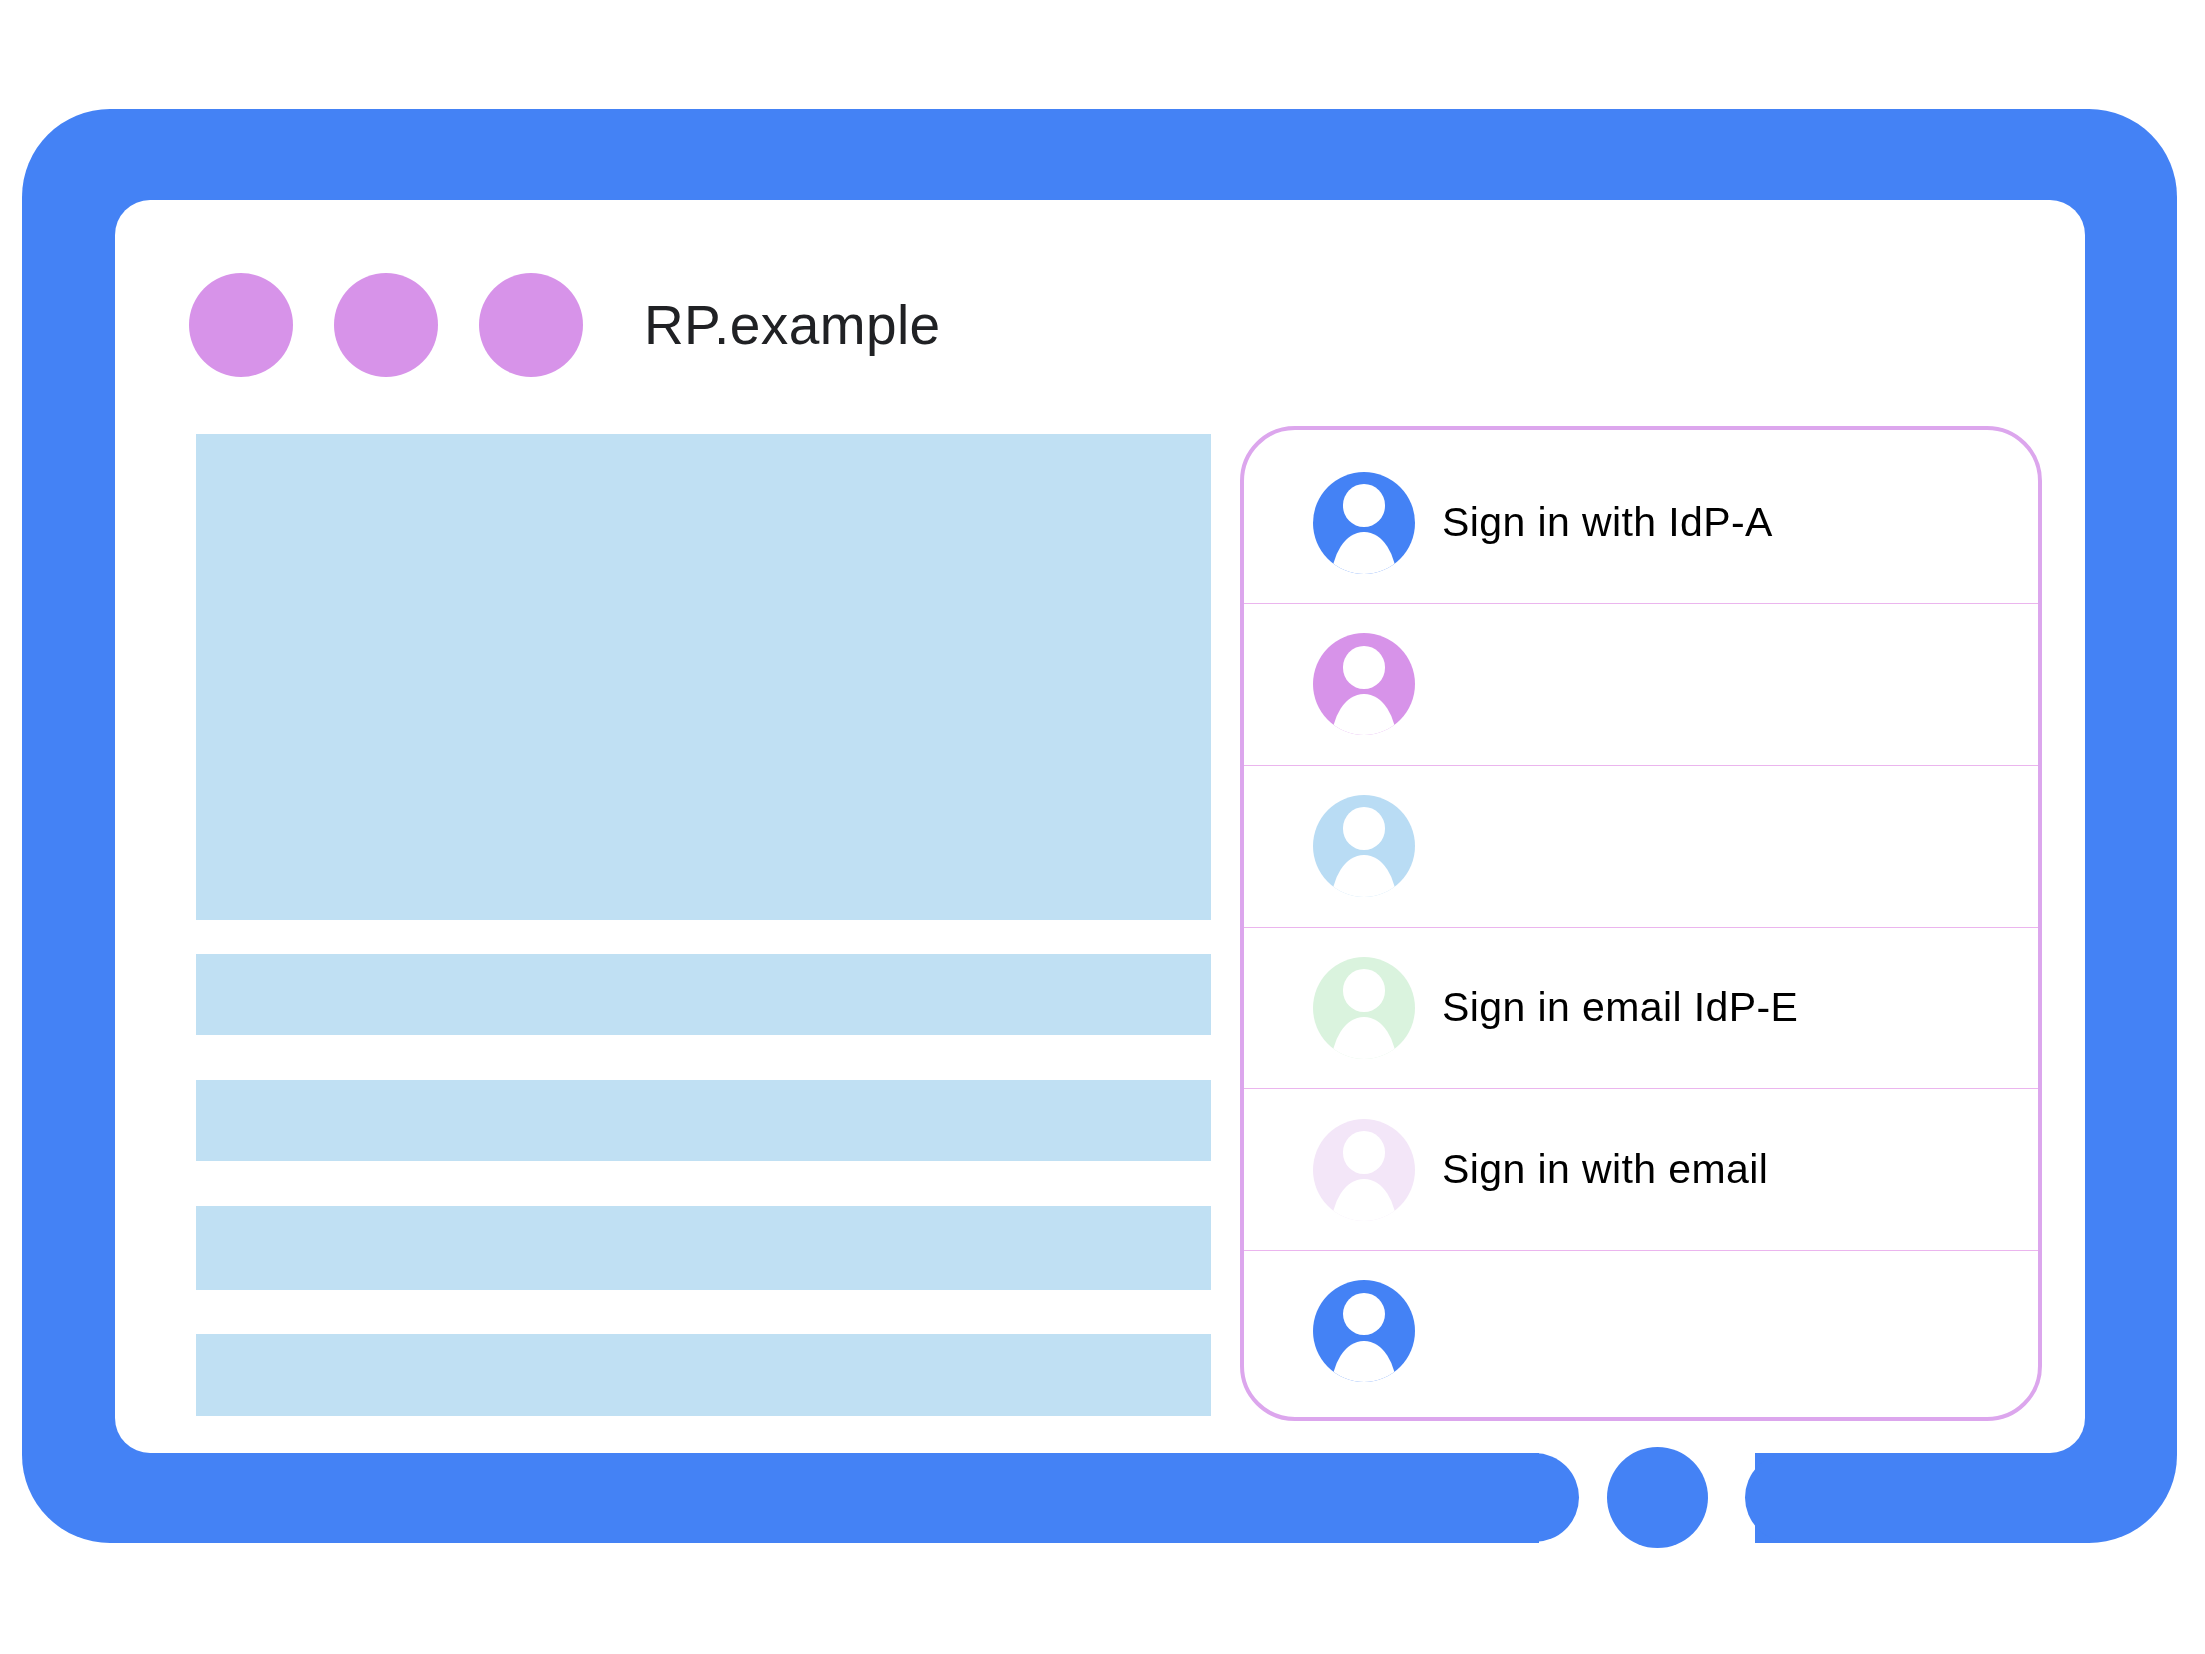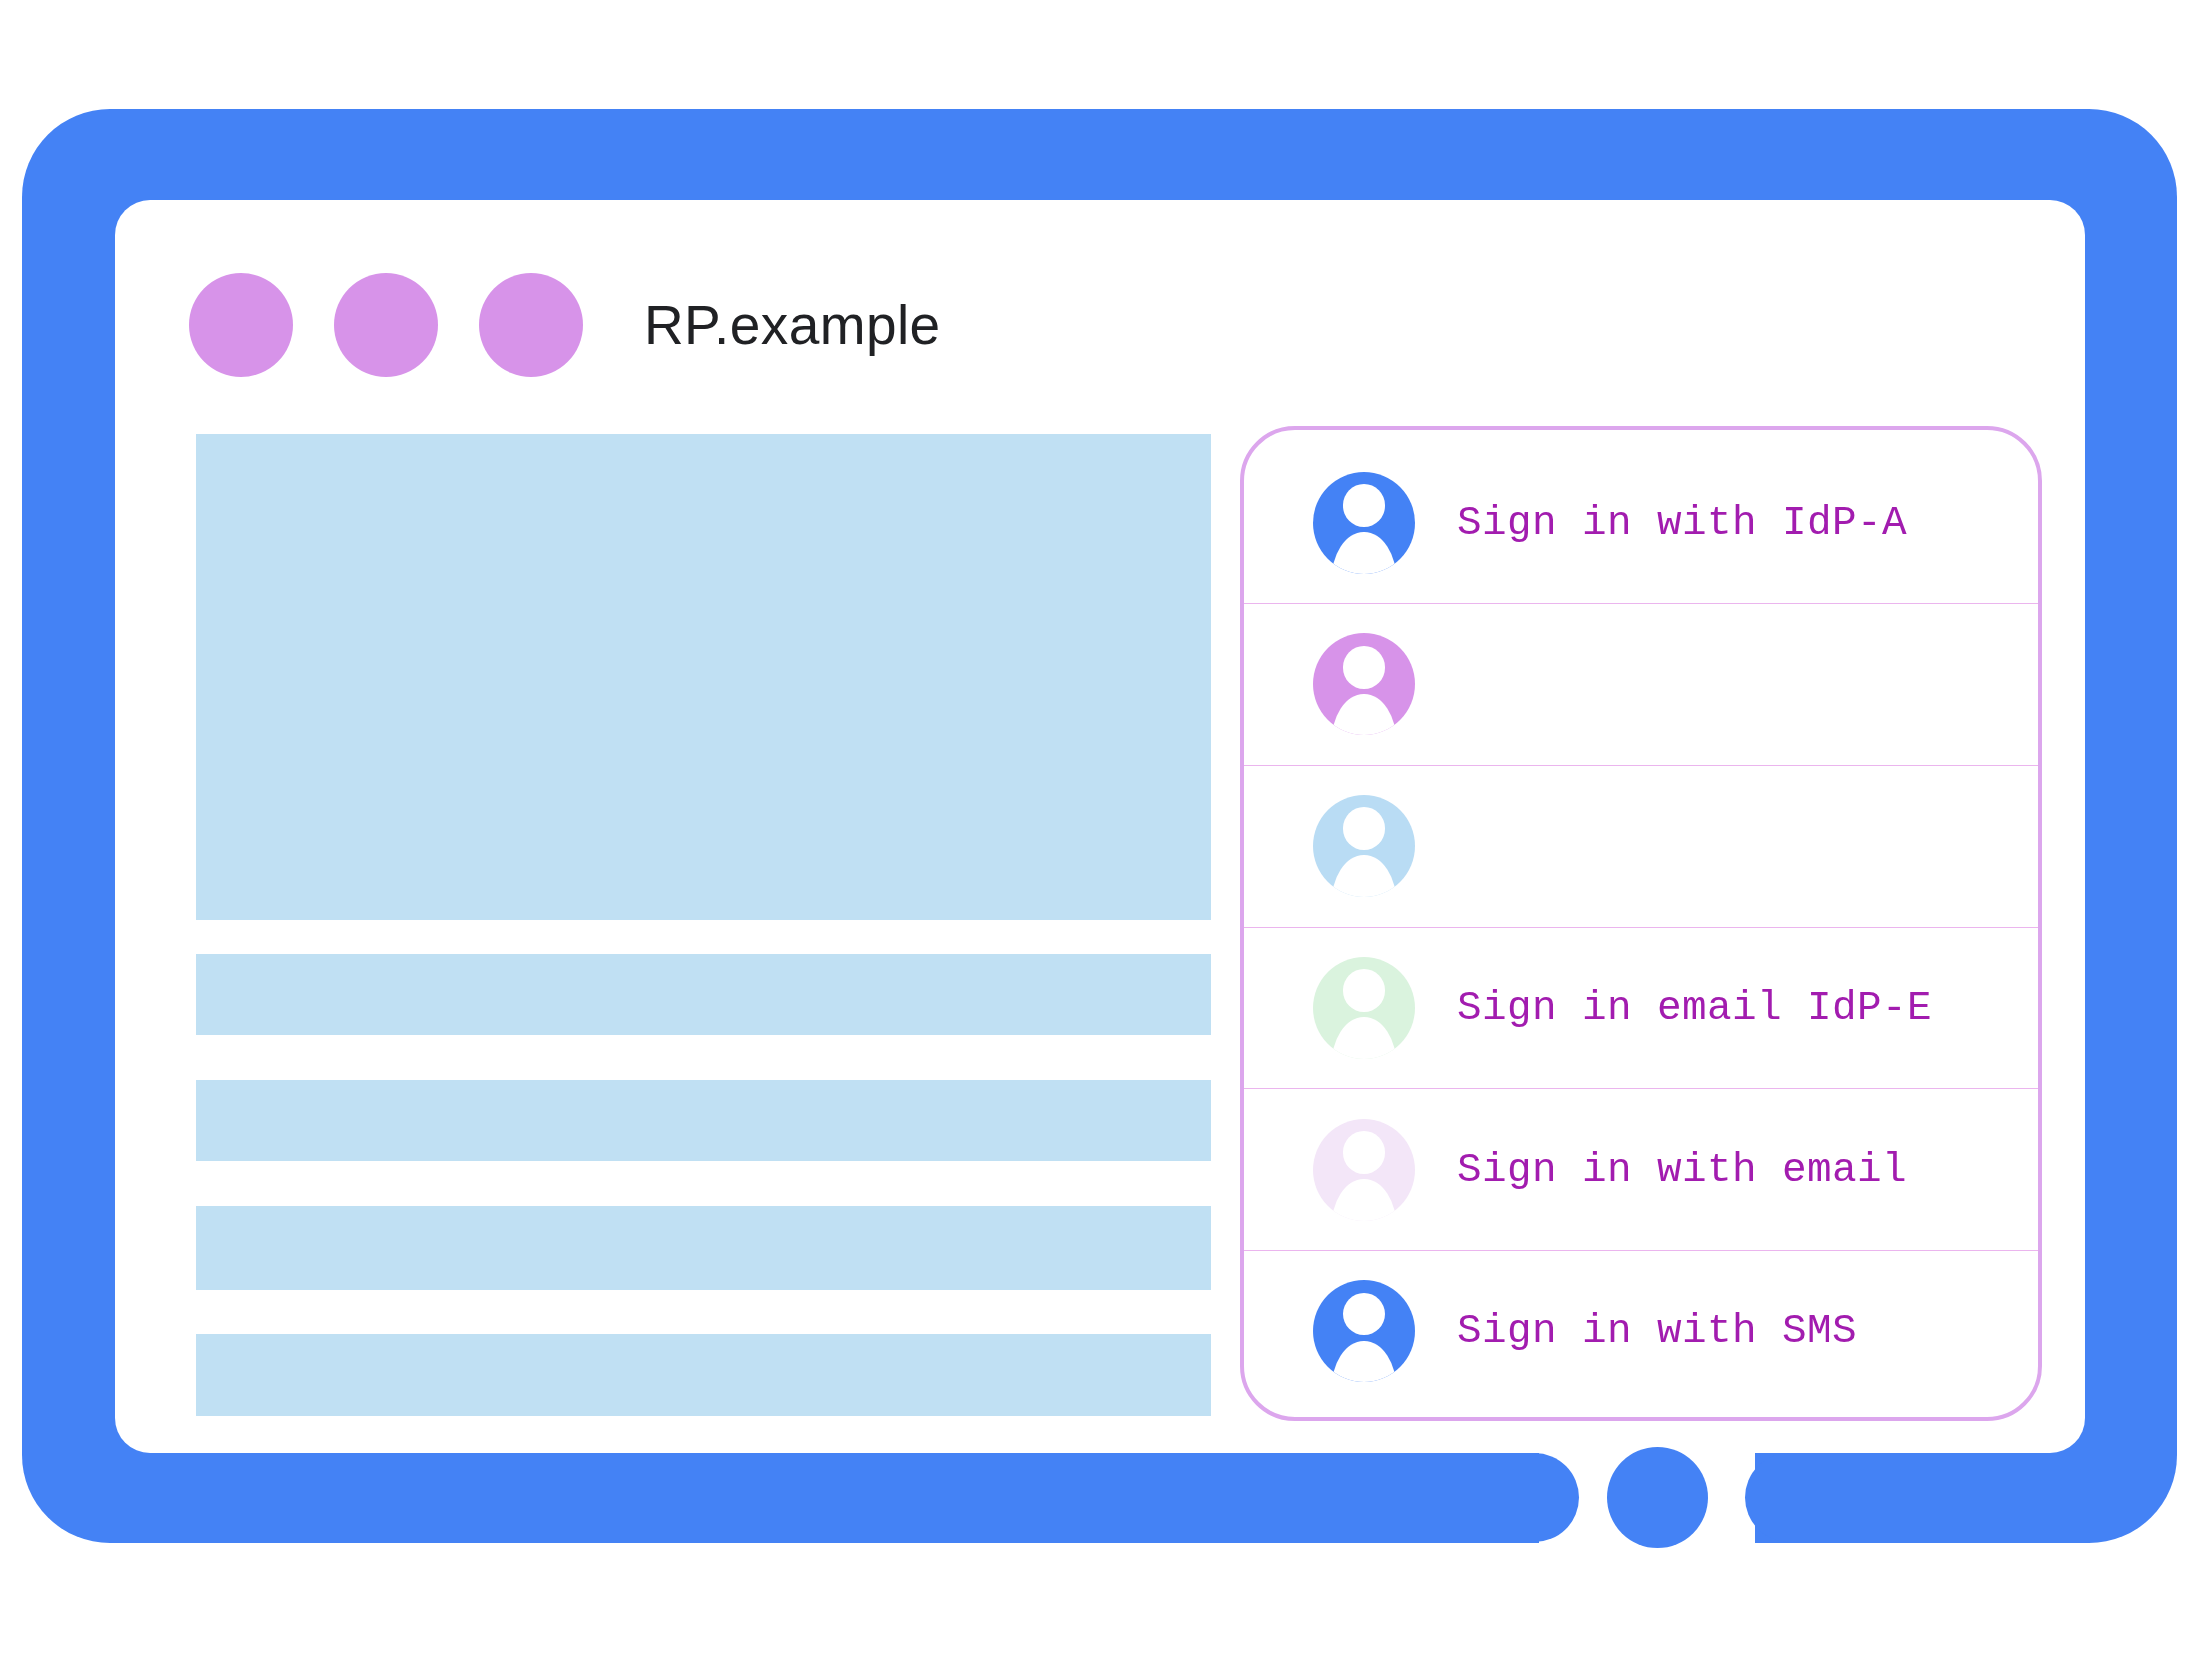--- a/index.html
+++ b/index.html
@@ -48,22 +48,22 @@
   }
   .avatar .head{
     position:absolute;left:29%;top:12%;width:42%;height:42%;
     background:#ffffff;border-radius:50%;
   }
   .avatar .shoulders{
     position:absolute;left:18%;top:59%;width:64%;height:55%;
     background:#ffffff;border-radius:50% 50% 0 0 / 90% 90% 0 0;
   }
   .signin-label{
-    margin-left:42px;font-size:41px;font-weight:500;color:#a21caf;
-    letter-spacing:0.4px;white-space:nowrap;font-family:Liberation Mono, monospace;
+    margin-left:27px;font-size:41px;font-weight:500;color:#000000;
+    letter-spacing:0.4px;white-space:nowrap;
   }
 </style>
 </head>
 <body>
 
 <div class="abs frame-ring" style="background: rgb(68, 130, 245);"></div>
 <div class="abs screen" style="background: rgb(255, 255, 255);"></div>
 <div class="abs band-gap-cover"></div>
 <div class="abs band-cap-left" style="background: rgb(68, 130, 245);"></div>
 <div class="abs band-cap-right" style="background: rgb(68, 130, 245);"></div>
@@ -123,17 +123,16 @@
         <span class="shoulders"></span>
     </span>
     <span class="signin-label">Sign in with email</span>
   </div>
 
   <div class="signin-row">
     <span class="avatar" style="background: rgb(68, 130, 245);">
       <span class="head"></span>
         <span class="shoulders"></span>
     </span>
-    <span class="signin-label">Sign in with SMS</span>
   </div>
 
 </div>
 
 
 </body></html>

